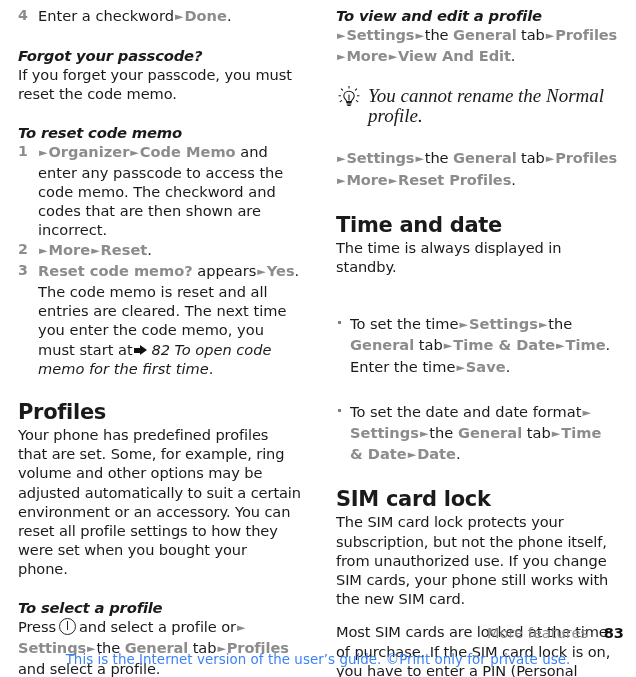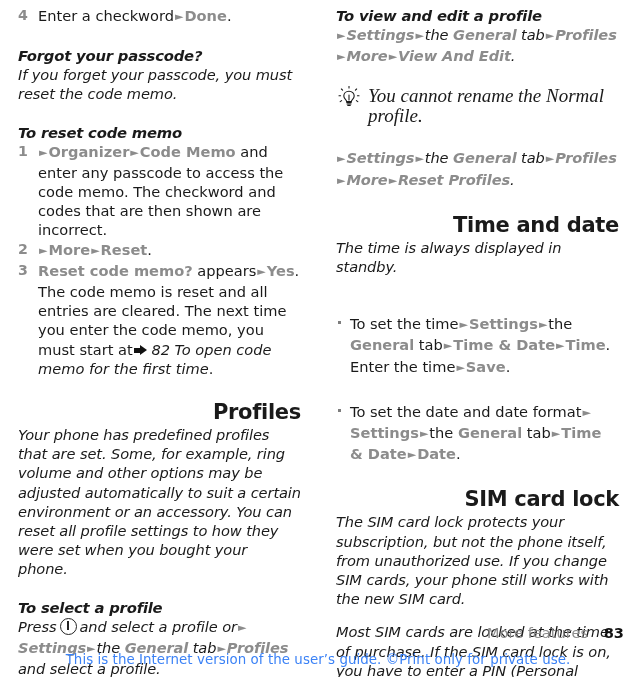--- a/index.html
+++ b/index.html
@@ -28,30 +28,28 @@
   }
   .col-left  { left: 18px; }
   .col-right { left: 336px; }
 
   
   p, .body-text {
     margin: 0;
     font-size: 14.6px;
     line-height: 19.2px;
     letter-spacing: -0.1px;
-    font-style: italic;
   }
 
   .h1 {
     margin: 0;
     font-size: 21px;
     line-height: 25px;
     font-weight: bold;
     letter-spacing: -0.3px;
-    text-align: right;
   }
   .h2 {
     margin: 0;
     font-size: 14.8px;
     line-height: 19px;
     font-weight: bold;
     font-style: italic;
     letter-spacing: -0.2px;
   }
   .sp-md { height: 14px; }

